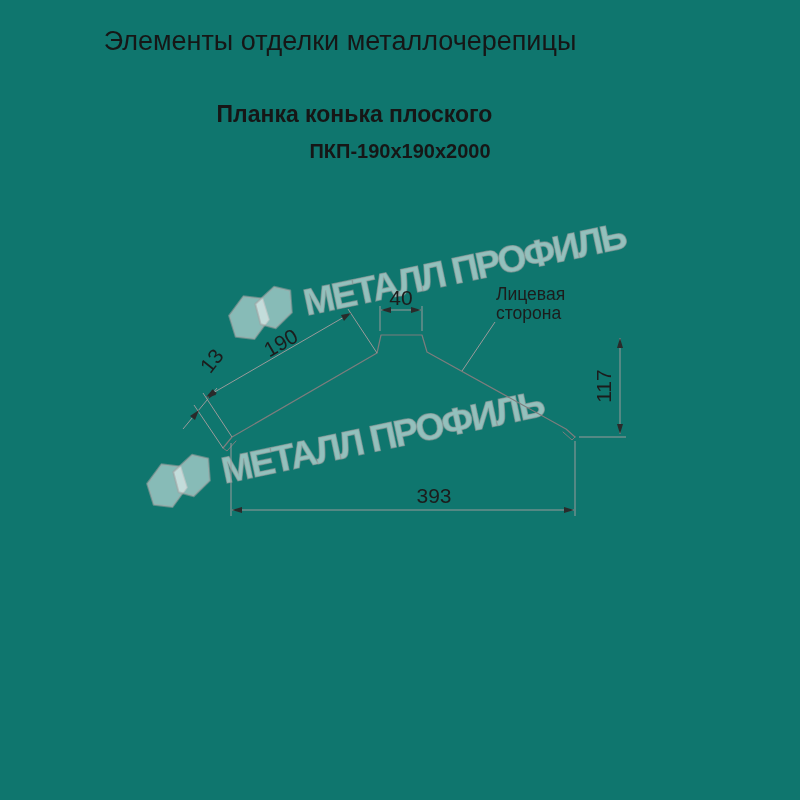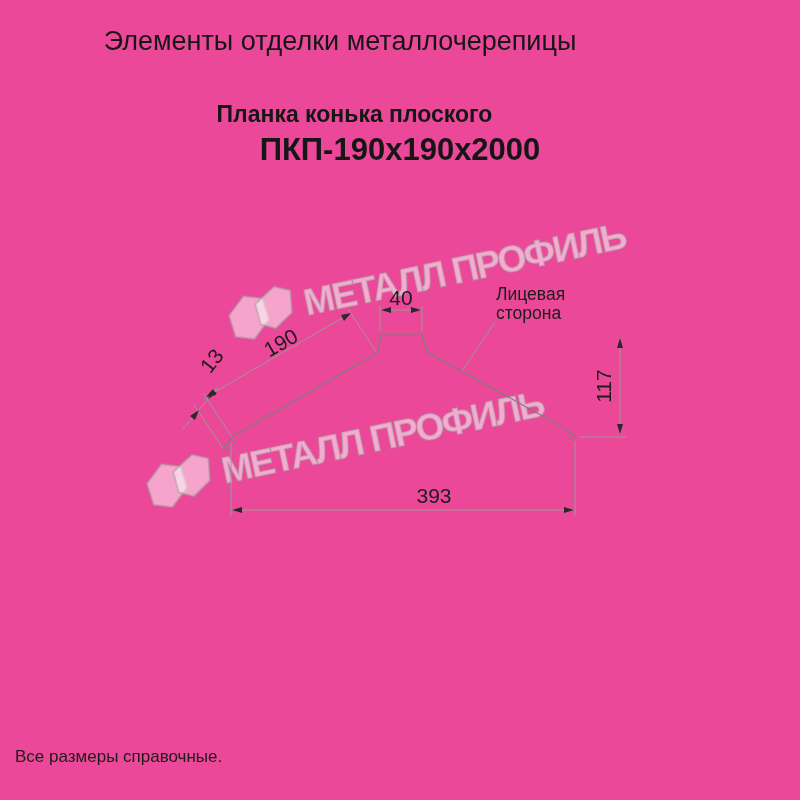--- a/index.html
+++ b/index.html
@@ -1,29 +1,29 @@
 <!DOCTYPE html>
 <html><head>
 <meta charset="utf-8">
 <style>
   html,body{margin:0;padding:0;}
   body{background:#ffffff;font-family:"Liberation Sans",sans-serif;}
-  .page{position:relative;width:800px;height:800px;background:#ec4899;overflow:hidden;}
+  .page{position:relative;width:800px;height:800px;background:#0f766e;overflow:hidden;}
 
   .page-title{
     position:absolute;left:0;top:26px;width:680px;text-align:center;
     font-size:27px;font-weight:400;color:#161616;letter-spacing:0px;
   }
   .product-title{
     position:absolute;left:0;top:101px;width:709px;text-align:center;
     font-size:23px;font-weight:700;color:#161616;
   }
   .product-code{
-    position:absolute;left:0;top:132px;width:800px;text-align:center;
-    font-size:31px;font-weight:700;color:#161616;
+    position:absolute;left:0;top:140px;width:800px;text-align:center;
+    font-size:20px;font-weight:700;color:#161616;
   }
 
   
   .watermark{
     position:absolute;display:flex;align-items:center;gap:8px;
     transform-origin:0 50%;z-index:1;pointer-events:none;
   }
   .watermark .wm-text{
     font-size:37px;font-weight:800;letter-spacing:-2px;white-space:nowrap;
     color:rgba(255,255,255,0.55);
@@ -131,15 +131,14 @@
 
   <div class="dim-label dim-40">40</div>
   <div class="dim-label dim-190">190</div>
   <div class="dim-label dim-13">13</div>
   <div class="dim-label dim-393">393</div>
   <div class="dim-label dim-117">117</div>
 
   <div class="face-label">Лицевая
 сторона</div>
 
-  <div class="footer-note note1">Все размеры справочные.</div>
 
 </div>
 
 </body></html>

